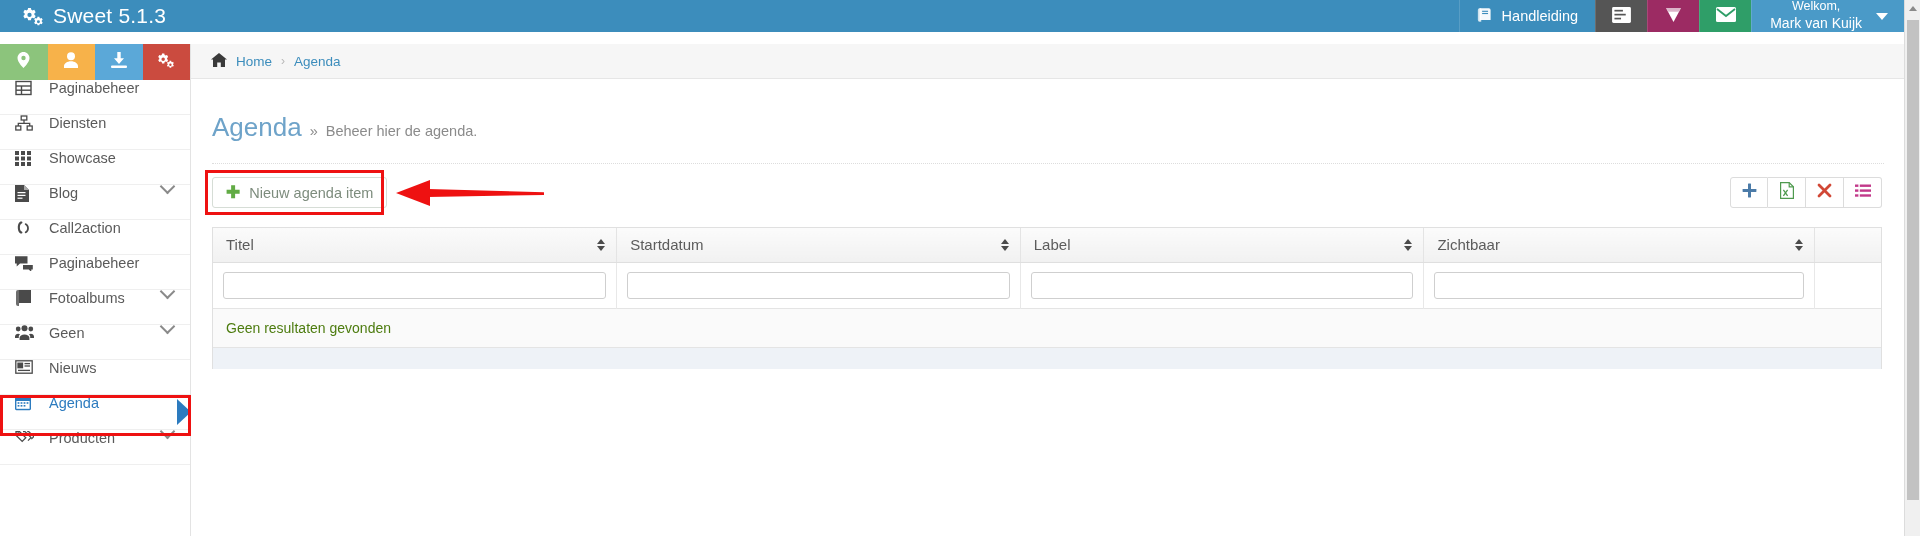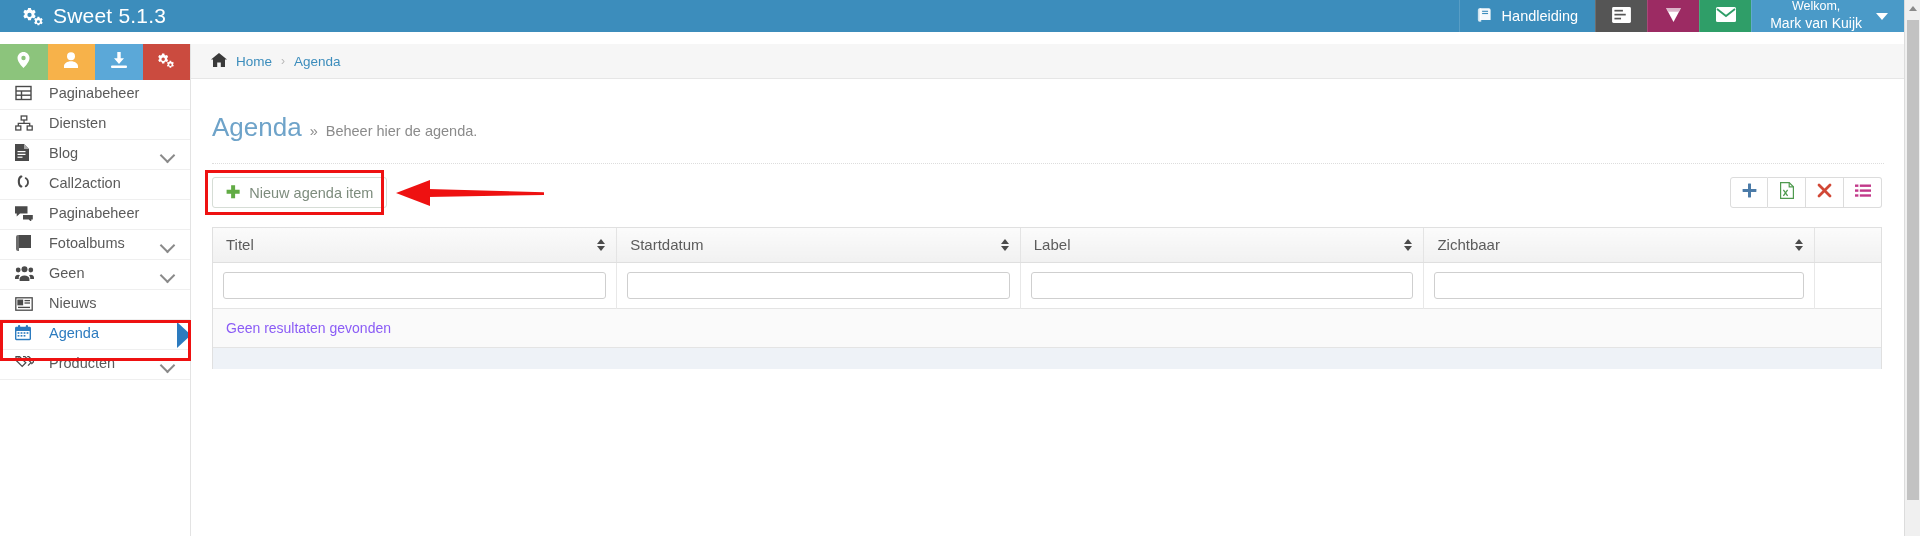--- a/index.html
+++ b/index.html
@@ -68,21 +68,21 @@
   }
   .quick-actions { display:flex; height:36px; }
   .qa { flex:1; display:flex; align-items:center; justify-content:center; cursor:pointer; }
   .qa-green  { background:#8cc47c; }
   .qa-orange { background:#f7b24a; }
   .qa-blue   { background:#5ba8d8; }
   .qa-red    { background:#cb4b3f; }
 
   .nav { list-style:none; }
   .nav-item {
-    display:flex; align-items:flex-end; height:30px;
+    display:flex; align-items:flex-start; height:35px;
     padding:0 13px 8px 15px; border-bottom:1px solid #efefef;
     color:#5a5a5a; font-size:14.5px; cursor:pointer; position:relative;
   }
   .nav-icon {
     width:24px; display:flex; align-items:center; justify-content:flex-start;
     color:#4a4a4a; flex:none;
   }
   .nav-label { flex:1; padding-left:10px; white-space:nowrap; }
   .nav-chev {
     width:11px;height:11px;border-right:2px solid #8a8a8a;
@@ -171,21 +171,21 @@
     padding:9px 10px; height:46px;
   }
   .filter-row td:last-child { border-right:none; }
   .filter-input {
     width:100%; height:27px; border:1px solid #cfcfcf; border-radius:3px;
     background:#fff; font-family:"Liberation Sans",sans-serif; font-size:13px;
     padding:0 7px; color:#444; outline:none;
   }
   .empty-row td {
     border-top:1px solid #e4e4e4; background:#fafafa;
-    padding:11px 13px; font-size:14px; color:#8b5cf6;
+    padding:11px 13px; font-size:14px; color:#4d7c0f;
   }
   .footer-row td { background:#eef2f7; height:22px; border-top:1px solid #e4e4e4; }
 </style>
 </head>
 <body>
 
 <div class="app">
 
   <div class="topbar">
     <div class="brand">
@@ -314,20 +314,36 @@
           <svg width="18" height="16" viewBox="0 0 18 16" fill="none" stroke="#4a4a4a" stroke-width="1.3">
             <rect x="6.2" y="1" width="5.6" height="4"></rect>
               <rect x="0.8" y="11" width="5" height="4"></rect>
             <rect x="12.2" y="11" width="5" height="4"></rect>
               <path d="M9 5v3.3M3.3 11V8.3h11.4V11"></path>
           </svg>
         </span>
         <span class="nav-label">Diensten</span>
       </li>
 
+      <li class="nav-item">
+        <span class="nav-icon">
+          <svg width="16" height="16" viewBox="0 0 16 16" fill="#4a4a4a">
+            <rect x="0" y="1" width="4" height="4"></rect>
+              <rect x="6" y="1" width="4" height="4"></rect>
+              <rect x="12" y="1" width="4" height="4"></rect>
+            <rect x="0" y="6.5" width="4" height="4"></rect>
+              <rect x="6" y="6.5" width="4" height="4"></rect>
+              <rect x="12" y="6.5" width="4" height="4"></rect>
+            <rect x="0" y="12" width="4" height="4"></rect>
+              <rect x="6" y="12" width="4" height="4"></rect>
+              <rect x="12" y="12" width="4" height="4"></rect>
+          </svg>
+        </span>
+        <span class="nav-label">Showcase</span>
+      </li>
 
       <li class="nav-item">
         <span class="nav-icon">
           <svg width="14" height="17" viewBox="0 0 14 17" fill="#4a4a4a">
             <path d="M0 0h9l5 5v12H0z"></path>
               <path d="M9 0l5 5H9z" fill="#a9a9a9"></path>
             <rect x="2.5" y="7" width="8" height="1.2" fill="#fff"></rect>
             <rect x="2.5" y="9.8" width="8" height="1.2" fill="#fff"></rect>
             <rect x="2.5" y="12.6" width="5" height="1.2" fill="#fff"></rect>
           </svg>

